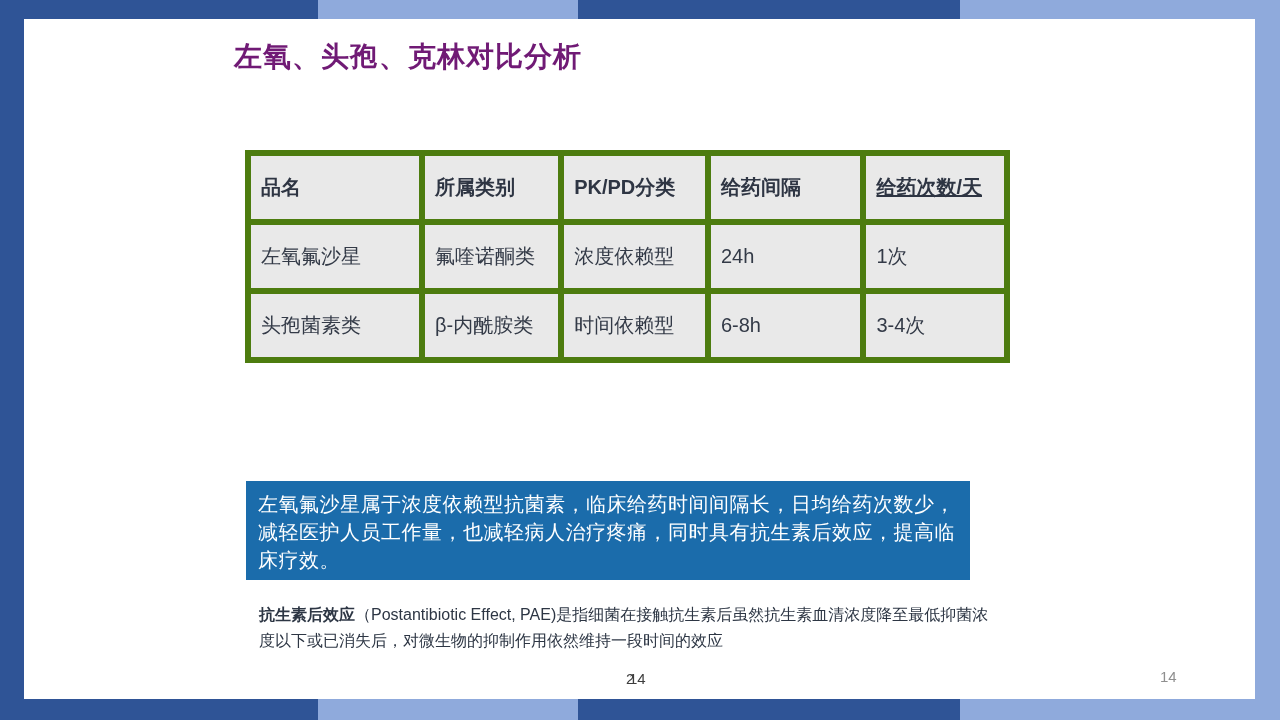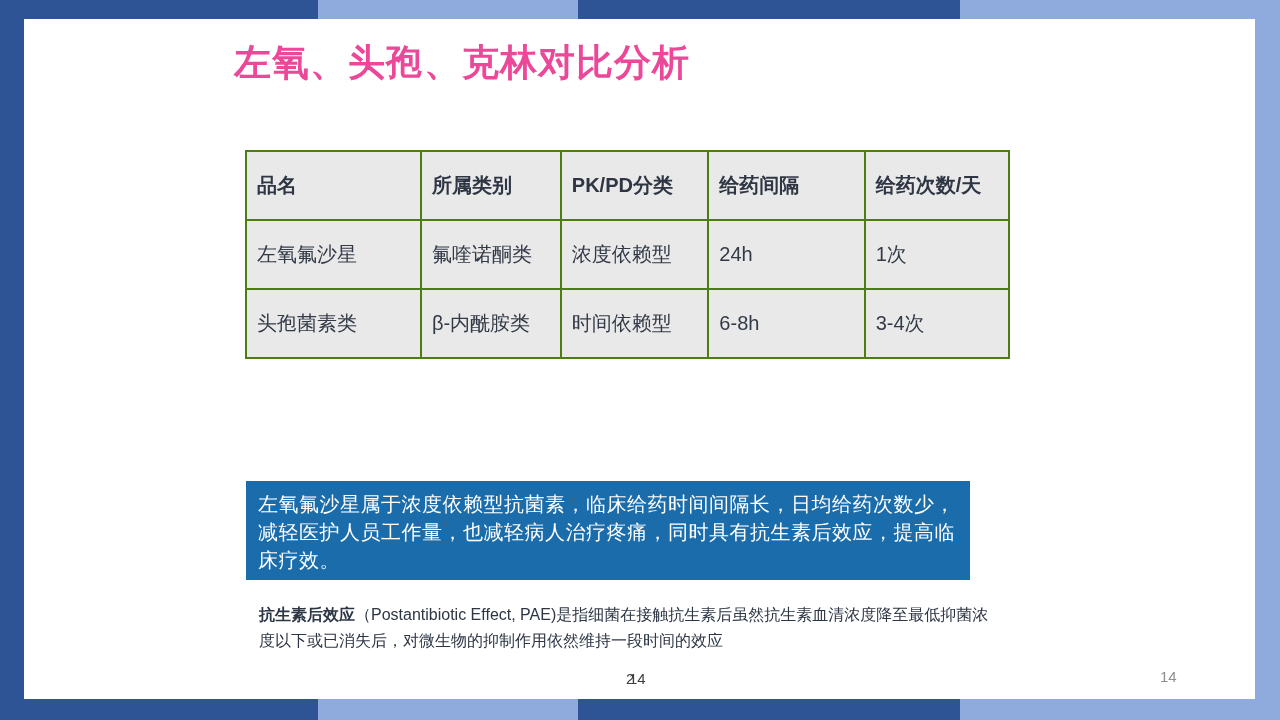--- a/index.html
+++ b/index.html
@@ -21,52 +21,52 @@
   .seg2 { left: 318px; width: 260px; }
   .seg3 { left: 578px; width: 382px; }
   .seg4 { left: 960px; width: 320px; }
   .left-band { left: 0; top: 0; width: 24px; height: 720px; }
   .right-band { left: 1255px; top: 0; width: 25px; height: 720px; }
 
   
   .slide-title {
     position: absolute;
     left: 234px; top: 38px;
-    font-size: 37px;
+    font-size: 28px;
     font-weight: bold;
-    color: #ec4899;
+    color: #701a75;
     letter-spacing: 1px;
   }
 
   
   .cmp-table {
     position: absolute;
     left: 245px; top: 150px;
     border-collapse: collapse;
     table-layout: fixed;
     width: 765px;
     background: #e9e9e9;
   }
   .cmp-table td, .cmp-table th {
-    border: 2px solid #4d7c0f;
+    border: 6px solid #4d7c0f;
     background: #e9e9e9;
     height: 69px;
     padding-left: 10px;
     text-align: left;
     vertical-align: middle;
     font-size: 20px;
     color: #333a47;
     font-weight: normal;
   }
   .cmp-table th { font-weight: bold; color: #2e3543; }
   .col-0 { width: 160px; }
   .col-1 { width: 128px; }
   .col-2 { width: 135px; }
   .col-3 { width: 143px; }
-  .col-4 { width: 132px; }
+  .col-4 { width: 132px; text-decoration: underline; }
 
   
   .callout {
     position: absolute;
     left: 246px; top: 481px;
     width: 724px; height: 99px;
     background: #1b6cab;
     color: #ffffff;
     font-size: 20px;
     line-height: 28px;

